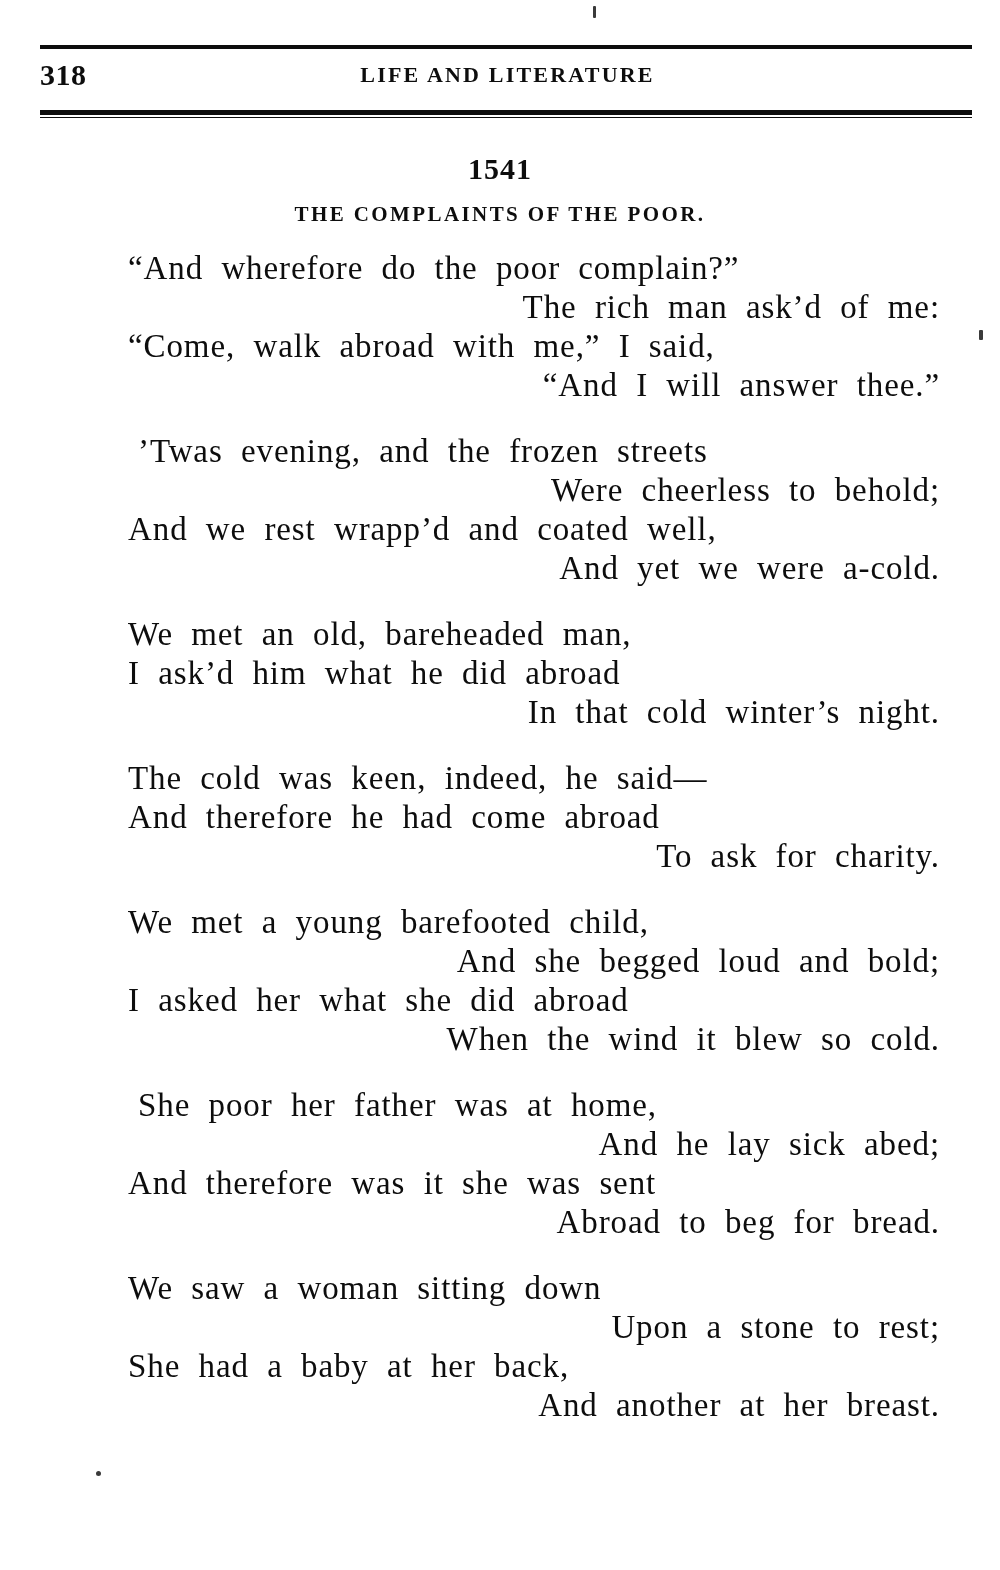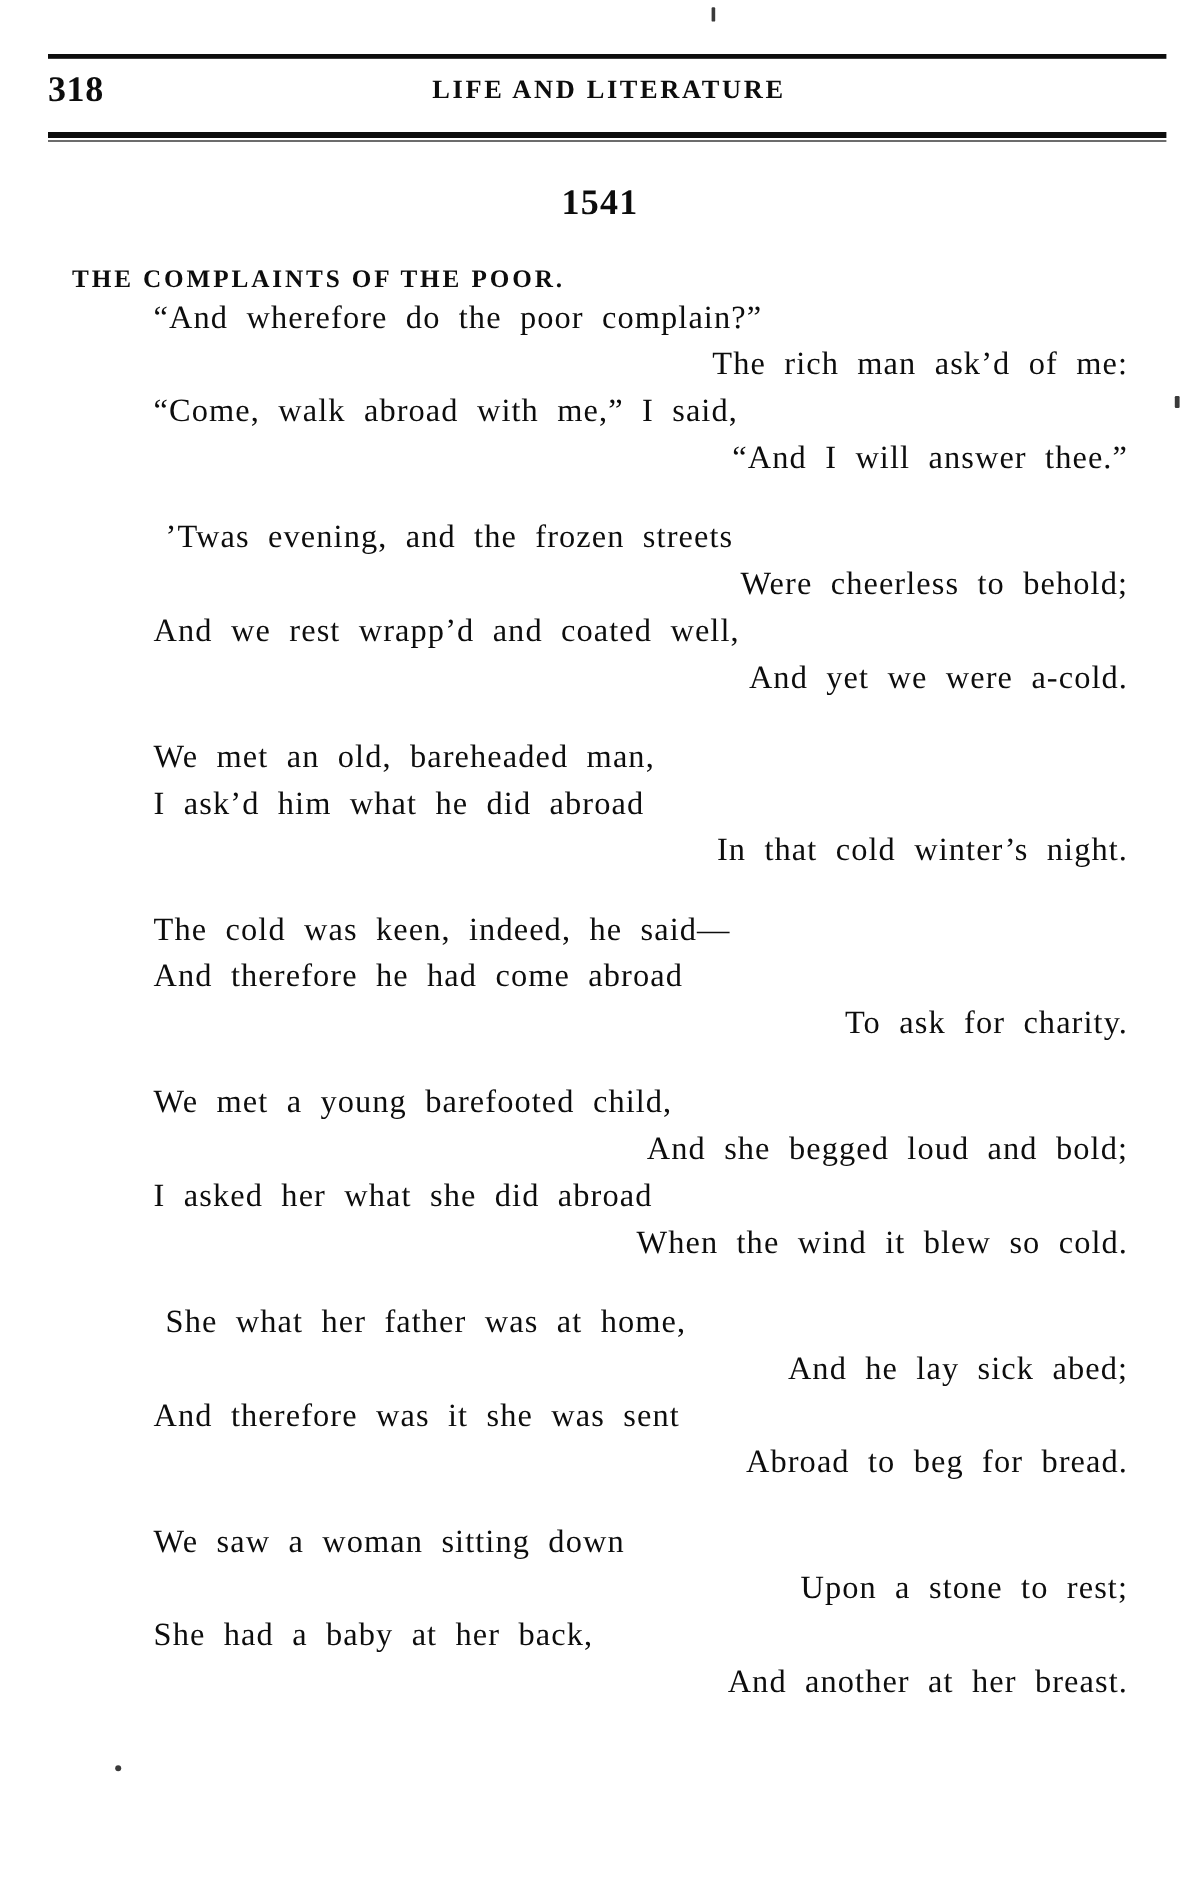--- a/index.html
+++ b/index.html
@@ -82,33 +82,34 @@
     position: absolute;
     top: 152px;
     left: 60px;
     width: 880px;
   }
   .poem-number {
     text-align: center;
     font-size: 30px;
     font-weight: 700;
     letter-spacing: 1px;
-    margin-bottom: 34px;
+    margin-bottom: 16px;
   }
   .poem-title {
-    text-align: left;
+    text-align: center;
     font-size: 21px;
     font-weight: 700;
     letter-spacing: 2.4px;
+    margin-bottom: 22px;
   }
   .stanza {
     margin-bottom: 27px;
   }
   .line {
-    font-size: 27px;
+    font-size: 33px;
     line-height: 39px;
     white-space: pre;
     padding-left: 78px;
   }
   .line.indent {
     padding-left: 120px;
     text-align: right;
   }
   .line.wide {
     padding-left: 68px;
@@ -170,21 +171,21 @@
     </div>
 
     <div class="stanza">
       <div class="line wide loose">We  met  a  young  barefooted  child,</div>
       <div class="line indent loose">And  she  begged  loud  and  bold;</div>
       <div class="line wide loose">I  asked  her  what  she  did  abroad</div>
       <div class="line indent loose">When  the  wind  it  blew  so  cold.</div>
     </div>
 
     <div class="stanza">
-      <div class="line loose">She  what  her  father  was  at  home,</div>
+      <div class="line loose">She  poor  her  father  was  at  home,</div>
       <div class="line indent loose">And  he  lay  sick  abed;</div>
       <div class="line wide loose">And  therefore  was  it  she  was  sent</div>
       <div class="line indent loose">Abroad  to  beg  for  bread.</div>
     </div>
 
     <div class="stanza">
       <div class="line wide loose">We  saw  a  woman  sitting  down</div>
       <div class="line indent loose">Upon  a  stone  to  rest;</div>
       <div class="line wide loose">She  had  a  baby  at  her  back,</div>
       <div class="line indent loose">And  another  at  her  breast.</div>

